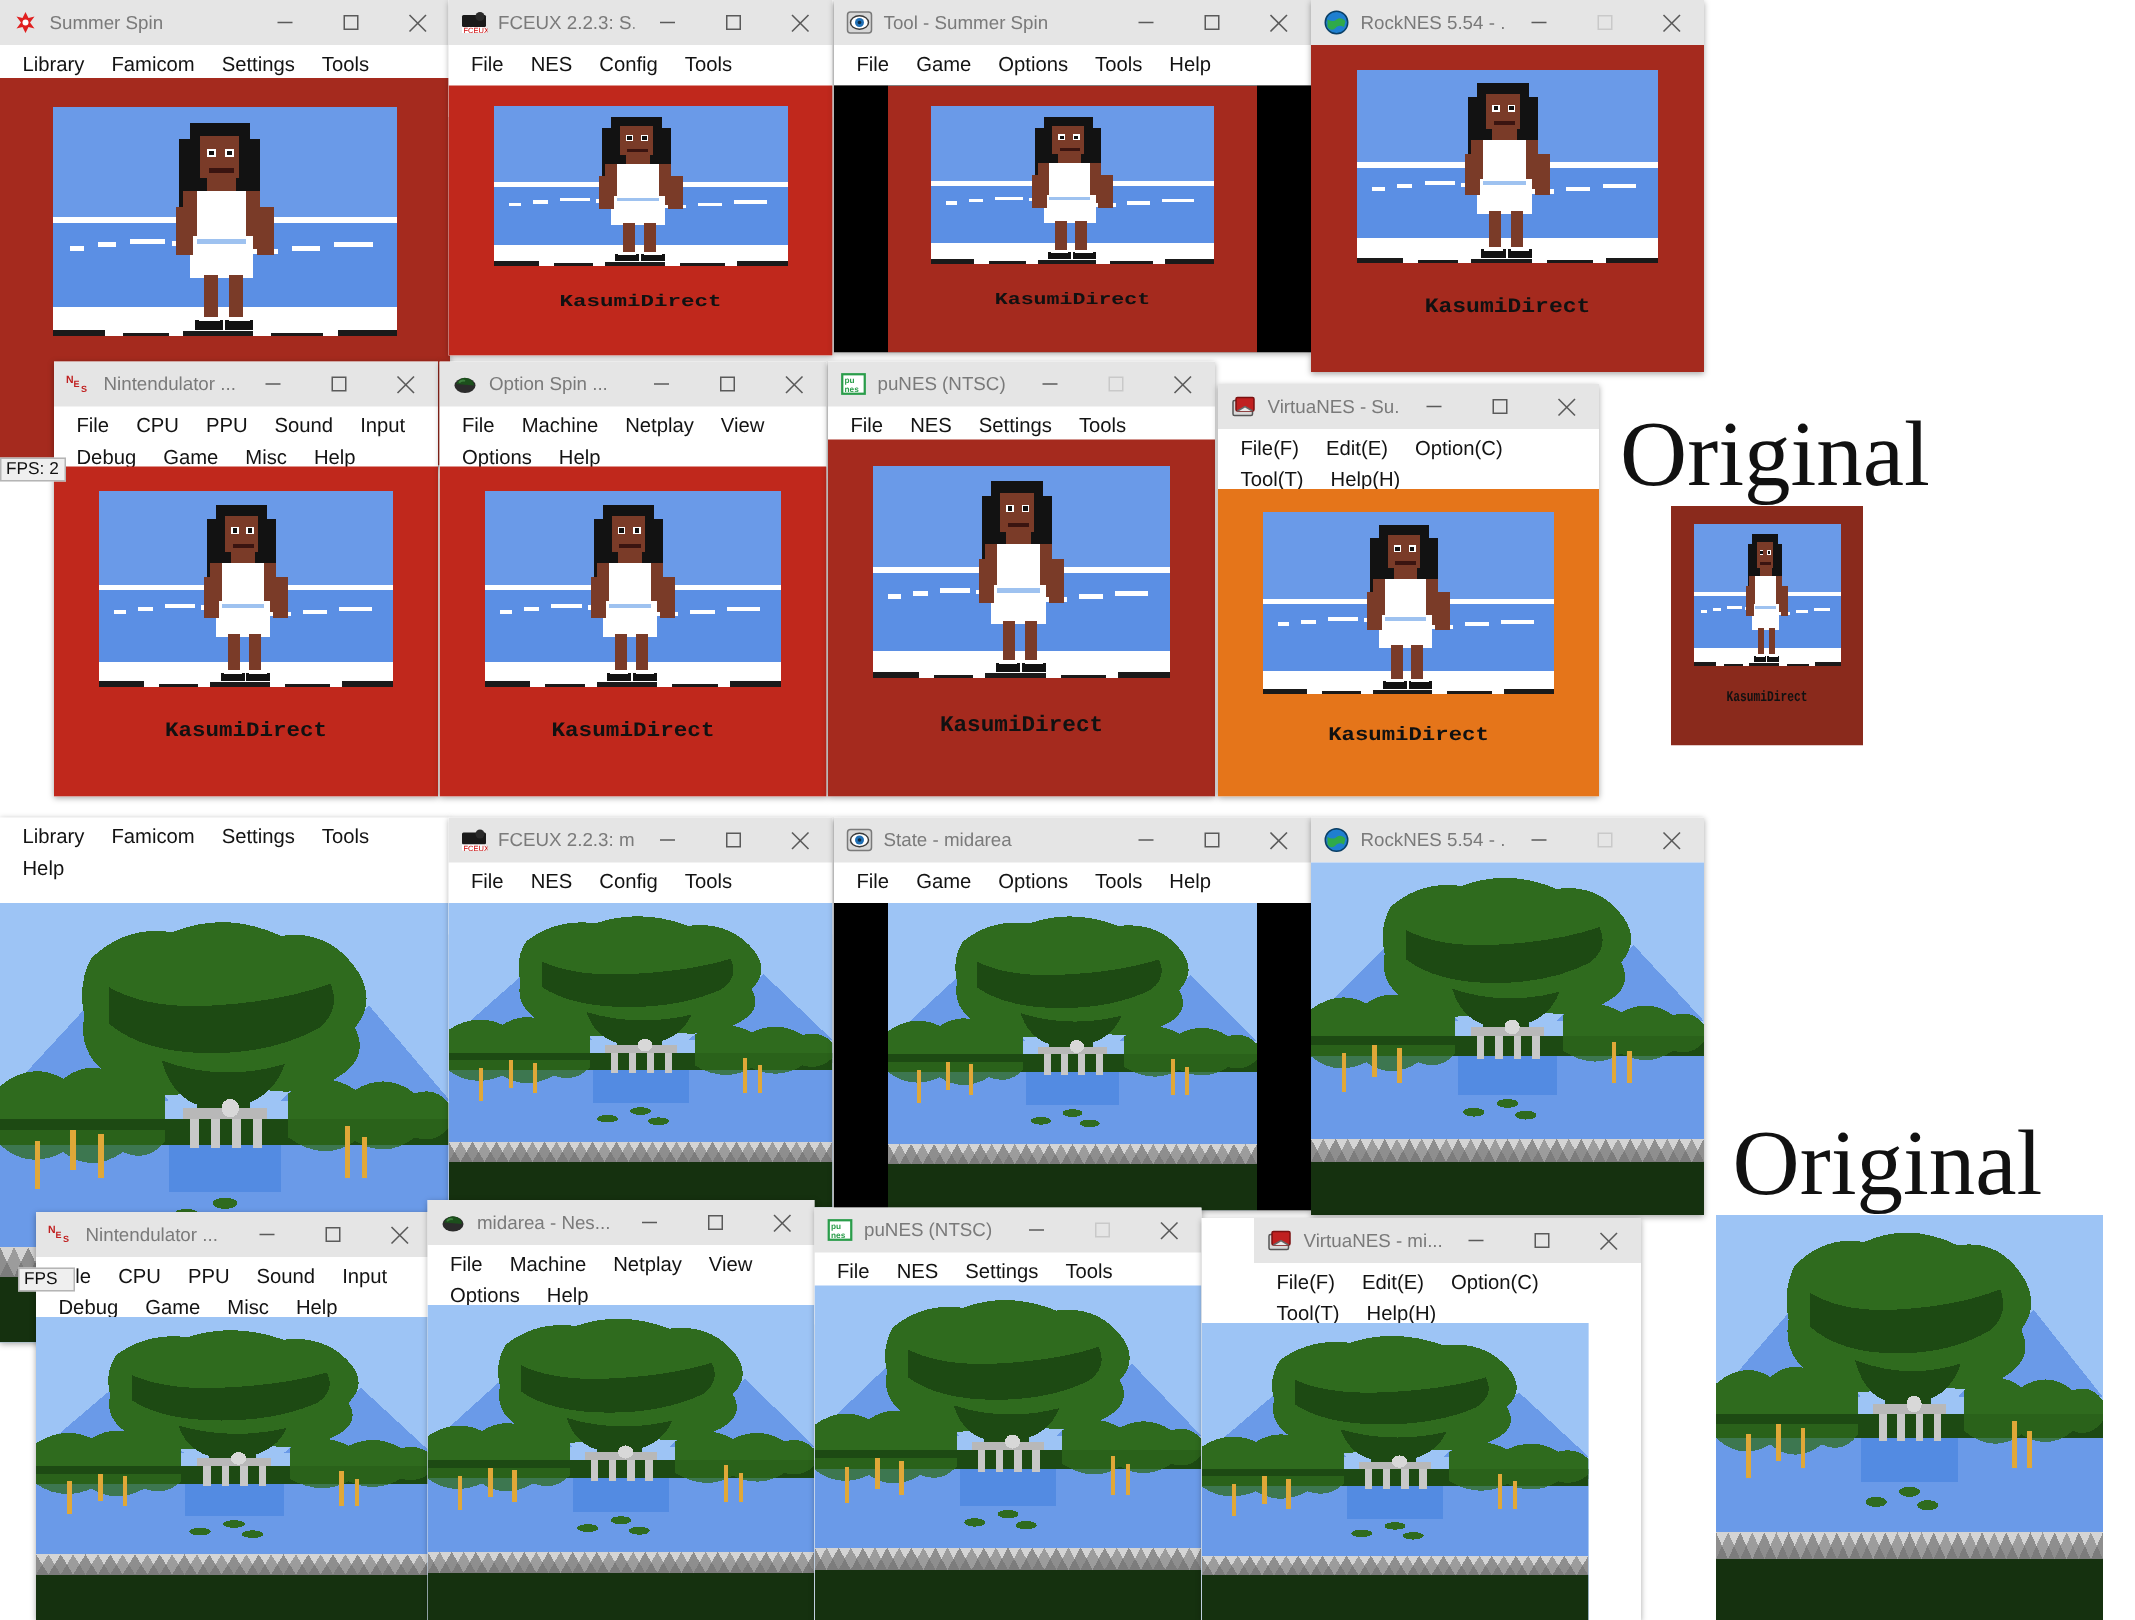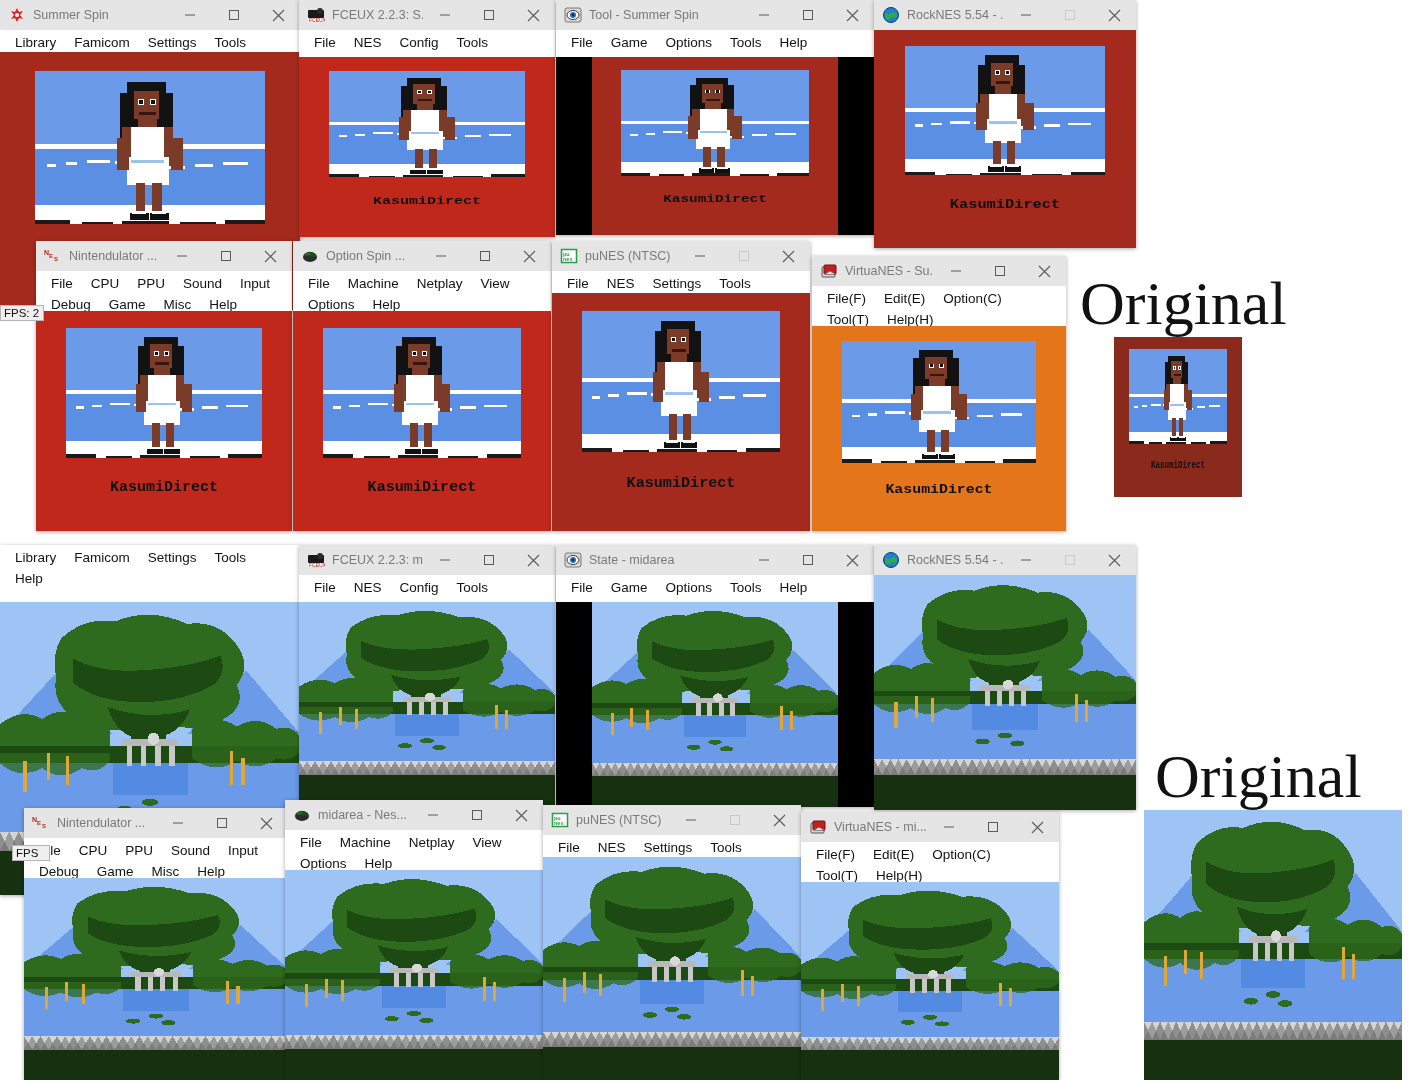--- a/index.html
+++ b/index.html
@@ -1231,21 +1231,21 @@
           <path d="M200 188 l8 16 h-16 z" fill="#6e6e6e" opacity=".55"></path>
           <path d="M208 188 l8 16 l8 -16 z" fill="#d4d4d4"></path>
           <path d="M216 188 l8 16 h-16 z" fill="#6e6e6e" opacity=".55"></path>
           <path d="M224 188 l8 16 l8 -16 z" fill="#d4d4d4"></path>
           <path d="M232 188 l8 16 h-16 z" fill="#6e6e6e" opacity=".55"></path>
           <path d="M240 188 l8 16 l8 -16 z" fill="#d4d4d4"></path>
           <path d="M248 188 l8 16 h-16 z" fill="#6e6e6e" opacity=".55"></path>
           <rect x="0" y="204" width="256" height="36" fill="#15310f"></rect>
         </svg></div>
     </div>
-    <div class="win" style="left: 801px; top: 812px; width: 258px; height: 268px; z-index: 25;">
+    <div class="win" style="left: 801px; top: 812px; width: 258px; height: 268px; z-index: 25; padding-left: 35px;">
       <div class="tbar">
         <span class="ico"><svg width="18" height="18" viewBox="0 0 18 18">
             <rect x="2" y="5" width="13" height="10" rx="1" fill="#d8d8d8" stroke="#555"></rect>
             <rect x="4" y="3" width="12" height="9" rx="1" fill="#c02020" stroke="#7a1010"></rect>
             <path d="M5 12 l5 -3 l5 3" fill="#e8e8e8" stroke="#666"></path>
           </svg></span>
         <span class="ttl">VirtuaNES - mi...</span>
         <span class="tbtns">
           <div class="tbtn">
             <svg width="12" height="12" viewBox="0 0 12 12">

